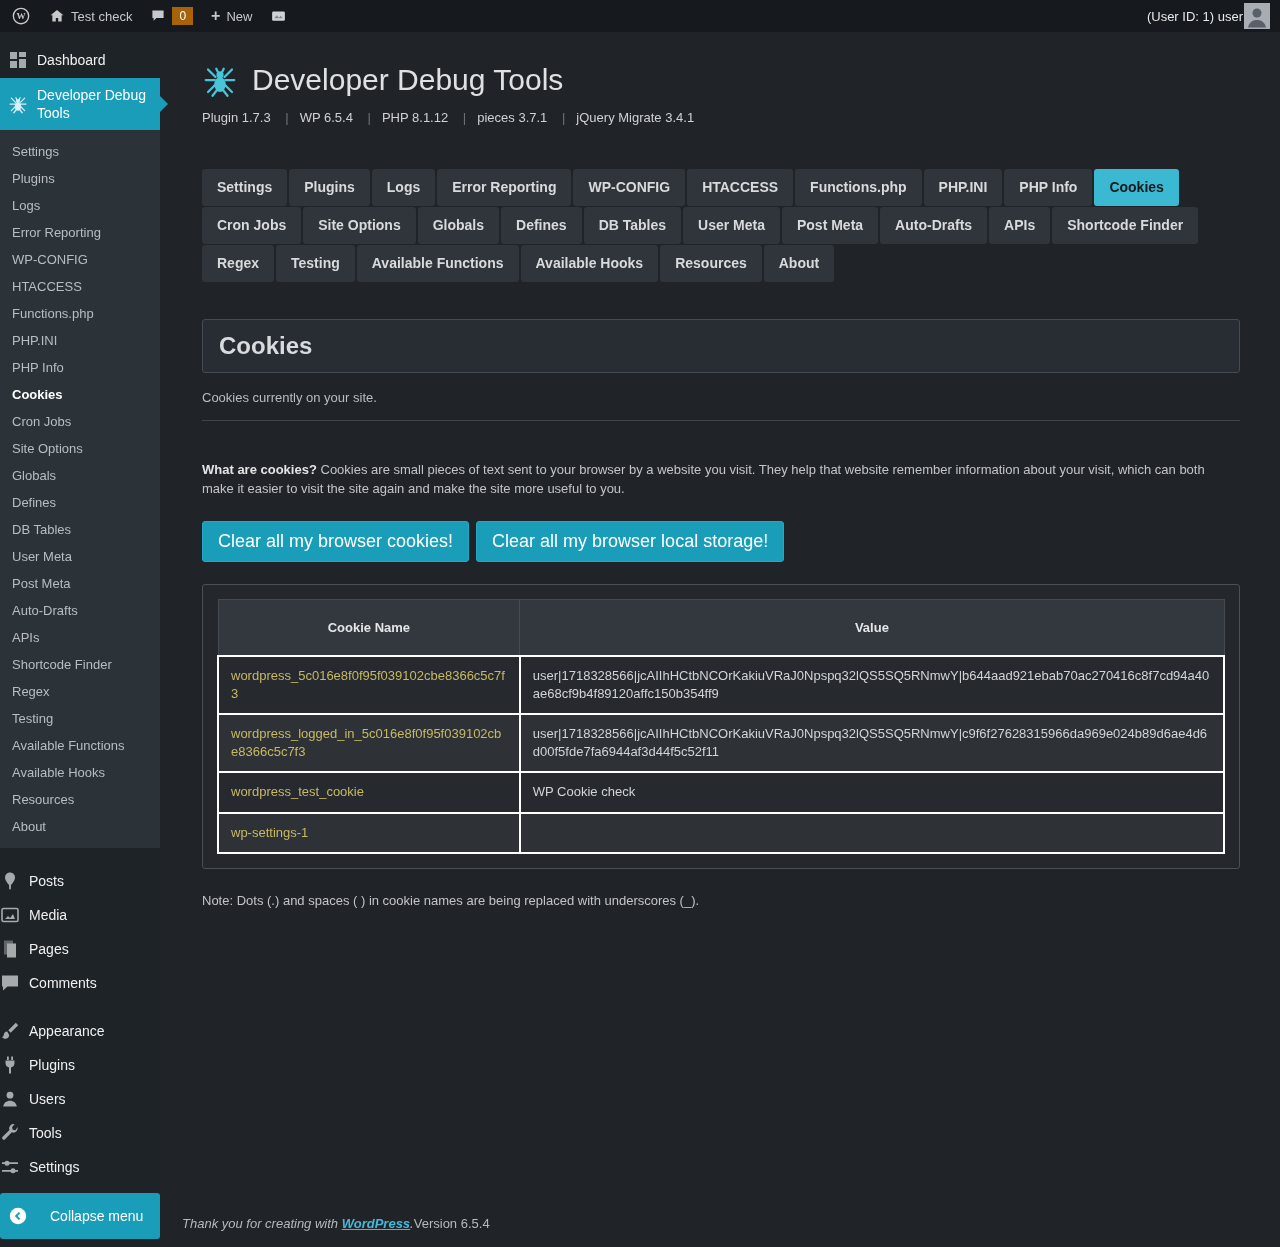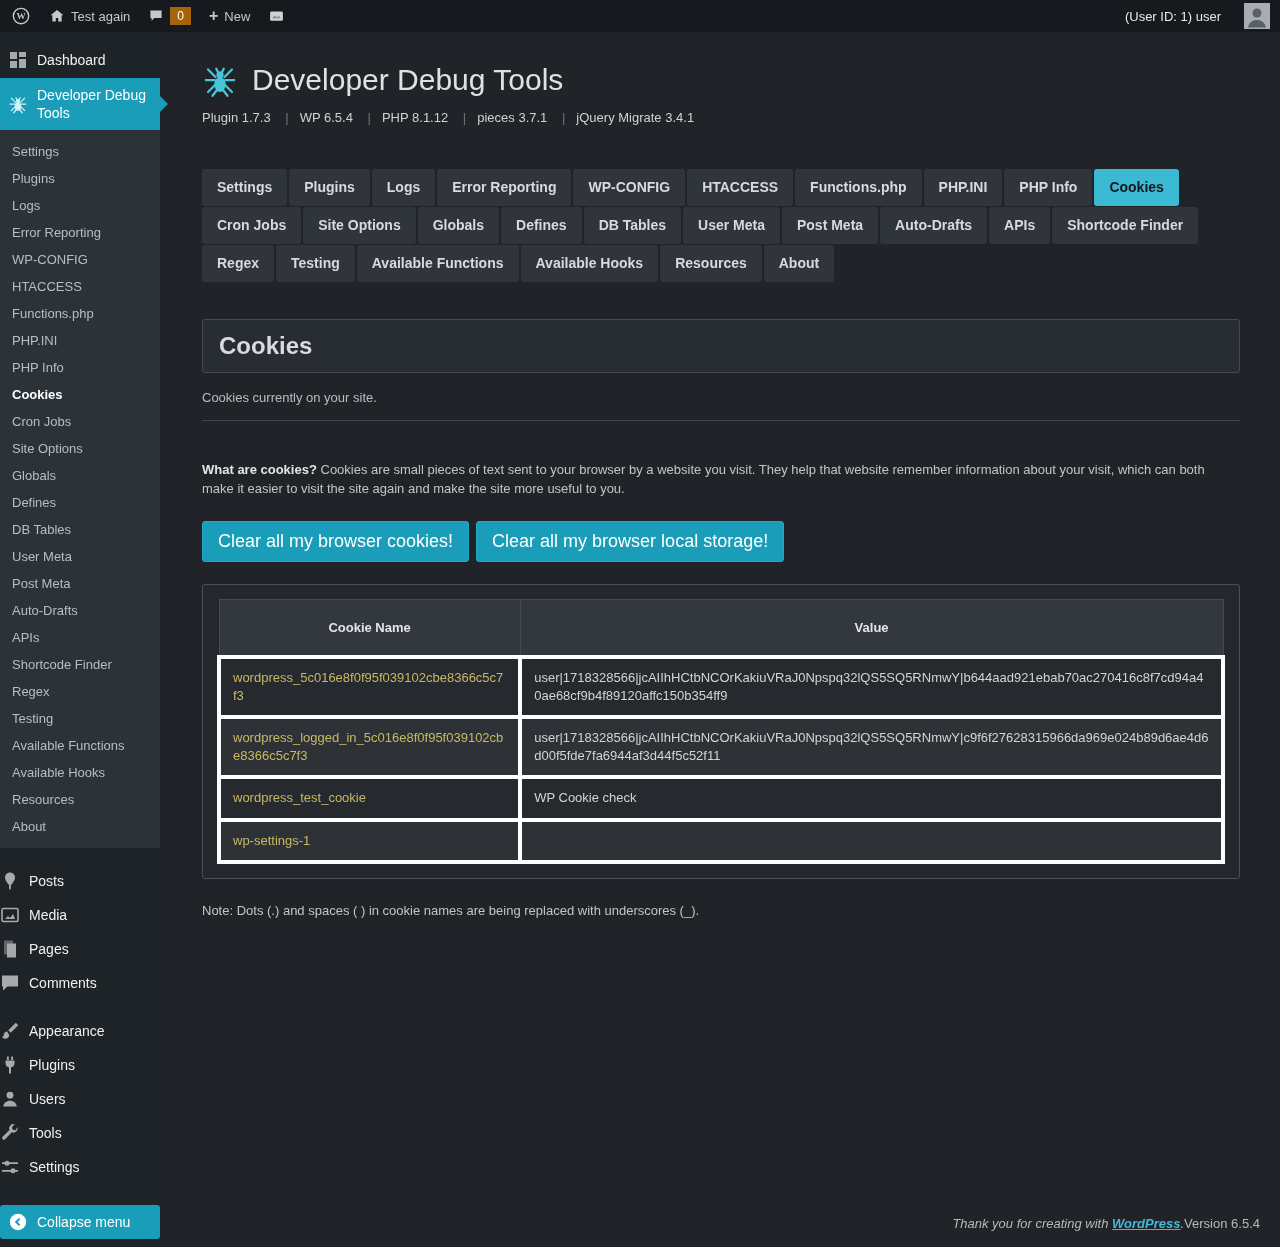--- a/index.html
+++ b/index.html
@@ -10,21 +10,21 @@
   body{height:1247px;font-family:"Liberation Sans",sans-serif;font-size:13px;color:#c3c4c7;background:#202428;overflow:hidden}
 
   
   .admin-bar{height:32px;background:#16191d;display:flex;align-items:center;color:#c6c8ca;font-size:13px;padding:0 10px 0 2px}
   .ab-item{display:flex;align-items:center;gap:6px;padding:0 9px;height:32px;cursor:pointer;white-space:nowrap}
   .ab-item svg{display:block}
   .wp-logo svg{width:20px;height:20px}
   .home-ic svg,.comment-ic svg{width:16px;height:16px}
   .count-badge{background:var(--badge);color:#fff;padding:3px 7px;font-size:12px;line-height:1}
   .plus-ic{font-size:16px;font-weight:bold;line-height:1}
-  .ab-right{margin-left:auto;display:flex;align-items:center;gap:23px;color:#e8e9ea}
+  .ab-right{margin-left:auto;display:flex;align-items:center;gap:1px;color:#e8e9ea}
   .avatar{width:26px;height:26px;display:block;cursor:pointer}
   .avatar svg{width:26px;height:26px;display:block}
 
   
   .layout{display:flex;height:1215px}
 
   
   .sidebar{width:160px;background:#1d2327;display:flex;flex-direction:column;padding:10px 0 8px;flex-shrink:0}
   .sidebar>*{flex-shrink:0}
   .menu-item{display:flex;align-items:center;gap:9px;padding:8px 8px;font-size:14px;color:#f0f0f1;cursor:pointer;position:relative}
@@ -35,21 +35,21 @@
   .menu-item.active::after{content:"";position:absolute;right:-8px;top:50%;margin-top:-8px;border:8px solid transparent;border-left:8px solid var(--accent);border-right:none;z-index:2}
   .mi-label{line-height:1.3}
   .submenu{list-style:none;background:#2c3338;padding:8px 0}
   .submenu-item{padding:6px 12px;font-size:13px;line-height:15px;color:#b9bdc1;cursor:pointer}
   .submenu-item.current{color:#fff;font-weight:bold}
   .bottom-menu{margin-top:16px}
   .b-item{display:flex;align-items:center;gap:9px;padding:7px 0;font-size:14px;color:#f0f0f1;cursor:pointer}
   .b-icon{width:20px;height:20px;color:#a7aaad;flex-shrink:0}
   .b-icon svg{width:20px;height:20px;display:block}
   .gap-above{margin-top:14px}
-  .collapse{margin-top:auto;display:flex;align-items:center;gap:9px;background:var(--accent);color:#fff;padding:7px 8px;font-size:14px;border-radius:3px;cursor:pointer}
+  .collapse{margin-top:auto;display:flex;align-items:center;gap:22px;background:var(--accent);color:#fff;padding:13px 8px;font-size:14px;border-radius:3px;cursor:pointer}
   .collapse .mi-icon{color:#fff}
 
   
   .main{flex:1;display:flex;flex-direction:column;background:#202428;min-width:0}
   .content{flex:1;padding:0 40px 0 42px}
   .page-header{display:flex;align-items:center;gap:14px;margin-top:30px}
   .header-bug{color:#49c5da;width:36px;height:36px}
   .header-bug svg{width:36px;height:36px;display:block}
   h1{font-size:30px;font-weight:400;color:#dfe1e3}
   .meta-line{margin-top:12px;font-size:13px;color:#cfd1d4}
@@ -64,48 +64,48 @@
   .subtitle{margin-top:17px;color:#b9bcc0}
   .divider{border:none;border-top:1px solid #3f454b;margin-top:15px}
   .info{margin-top:40px;line-height:1.45;color:#c3c4c7}
   .info strong{color:#e3e4e6}
   .btn-row{margin-top:22px;display:flex;gap:7px}
   .btn{background:var(--accent);border:1px solid #23a9c4;color:#fff;font-size:18px;padding:9px 15px;border-radius:3px;cursor:pointer;font-family:inherit}
 
   .table-wrap{margin-top:22px;border:1px solid #4a5056;border-radius:3px;padding:14px;background:#24282d}
   table{width:100%;border-collapse:collapse;font-size:13px}
   th{background:#33383e;color:#e4e5e7;font-weight:bold;padding:20px;border:1px solid #454b51;text-align:center}
-  td{padding:10px 12px;border:4px solid #ffffff;vertical-align:middle;word-break:break-all;line-height:1.4}
+  td{padding:10px 12px;border:2px solid #ffffff;vertical-align:middle;word-break:break-all;line-height:1.4}
   td.c-name{width:30%;color:var(--cookie-name)}
   td.c-value{color:#d2d4d6}
   tbody tr:nth-child(odd){background:#26292e}
   tbody tr:nth-child(even){background:#2e3237}
   .note{margin-top:24px;color:#c3c4c7}
 
-  .footer{display:flex;justify-content:flex-end;align-items:center;padding:10px 20px 16px 22px;font-size:13px;color:#b6b9bc}
+  .footer{display:flex;justify-content:flex-start;align-items:center;padding:10px 20px 16px 22px;font-size:13px;color:#b6b9bc}
   .thanks{font-style:italic}
   .wp-link{color:var(--link);text-decoration:underline;font-weight:bold;cursor:pointer}
 </style>
 </head>
 <body>
 
 <div class="admin-bar">
   <span class="ab-item wp-logo">
     <svg viewBox="0 0 24 24">
         <circle cx="12" cy="12" r="9.2" fill="none" stroke="currentColor" stroke-width="1.7"></circle>
         <text x="12" y="16" text-anchor="middle" font-size="11" font-weight="bold" fill="currentColor" font-family="Liberation Serif, serif">W</text>
       </svg>
   </span>
   <span class="ab-item">
     <span class="home-ic">
       <svg viewBox="0 0 20 20">
           <path fill="currentColor" d="M10 2.5L2 9h2.2v8h4.3v-4.6h3V17h4.3V9H18z"></path>
         </svg>
     </span>
-    <span>Test again</span>
+    <span>Test check</span>
   </span>
   <span class="ab-item">
     <span class="comment-ic">
       <svg viewBox="0 0 20 20">
           <path fill="currentColor" d="M3 3h14v9.5H8L4.5 16v-3.5H3z"></path>
         </svg>
     </span>
     <span class="count-badge">0</span>
   </span>
   <span class="ab-item">

